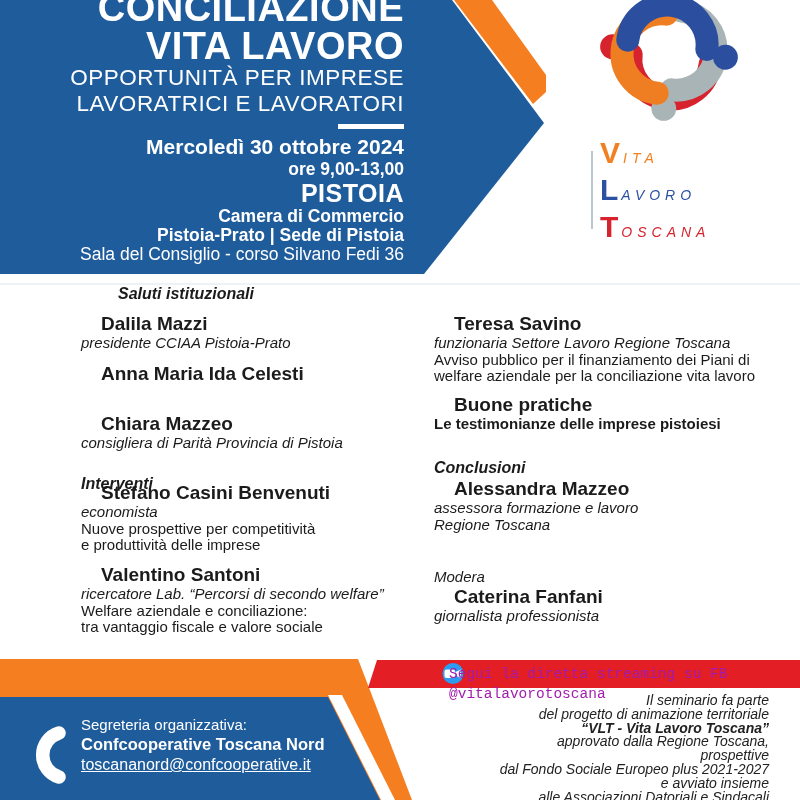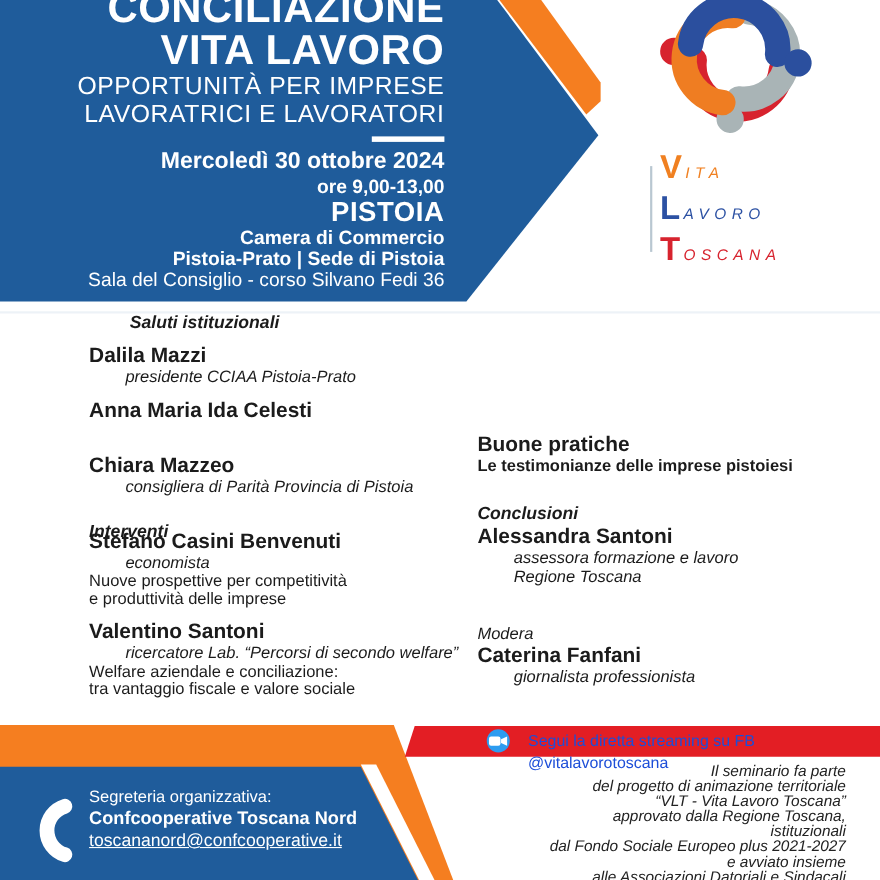--- a/index.html
+++ b/index.html
@@ -27,41 +27,41 @@
   .mono-row{display:flex;align-items:baseline;height:26px;margin-bottom:11px;}
   .mono-initial{font-size:30px;font-weight:bold;line-height:26px;}
   .mono-word{font-size:14px;font-style:italic;letter-spacing:5px;margin-left:3px;}
   .c-orange{color:#f08021;} .c-blue{color:#2c51a3;} .c-red{color:#d7232e;}
 
   
   #header-rule{position:absolute;left:0;top:283px;width:800px;height:2px;background:#edf2f7;}
 
   
   .section-label{font-size:16px;font-weight:bold;font-style:italic;line-height:18px;}
-  .speaker-name{font-size:19px;font-weight:bold;line-height:23px;}
-  .speaker-role{font-size:15px;font-style:italic;line-height:16.5px;margin-left:33px;}
+  .speaker-name{font-size:19px;font-weight:bold;line-height:23px;margin-left:20px;}
+  .speaker-role{font-size:15px;font-style:italic;line-height:16.5px;}
   .speaker-topic{font-size:15px;line-height:16.5px;}
   .speaker-topic-bold{font-size:15px;font-weight:bold;line-height:16.5px;}
   .modera-label{font-size:15px;font-style:italic;line-height:17px;}
 
   
-  #streaming-label{position:absolute;left:480px;top:664px;color:#1d4ed8;font-size:14.5px;
-                   line-height:20px;z-index:2;}
+  #streaming-label{position:absolute;left:449px;top:664px;color:#a21caf;font-size:14.5px;
+                   line-height:20px;z-index:2;font-family:Liberation Mono, monospace;}
 
   
   #secretariat{position:absolute;left:81px;top:715px;color:#ffffff;z-index:2;}
   .sec-heading{font-size:15px;line-height:19px;}
   .sec-org{font-size:16.5px;font-weight:bold;line-height:20px;}
   .sec-phone{font-size:24px;font-weight:bold;line-height:29px;letter-spacing:.5px;}
   .sec-email{font-size:16px;line-height:22px;color:#ffffff;text-decoration:underline;cursor:pointer;}
 
   
   #footer-note{position:absolute;right:31px;top:694px;width:450px;text-align:right;
                font-size:14px;font-style:italic;line-height:13.8px;z-index:2;color:#222;}
-  .fn-bold{font-weight:normal;}
+  .fn-bold{font-weight:bold;}
 </style>
 </head>
 <body>
 <div id="page">
 
   <svg id="bg-shapes" viewBox="0 0 800 800">
 
     <polygon points="0,0 452,0 544,123 424,274 0,274" fill="#1f5c9b"></polygon>
 
     <polygon points="454,0 492,0 546,75 546,92 533,104" fill="#f57e20"></polygon>
@@ -157,29 +157,35 @@
     <div class="speaker-topic">Nuove prospettive per competitività</div>
     <div class="speaker-topic">e produttività delle imprese</div>
   </div>
   <div class="abs" style="left:81px;top:563px;">
     <div class="speaker-name">Valentino Santoni</div>
     <div class="speaker-role">ricercatore Lab. “Percorsi di secondo welfare”</div>
     <div class="speaker-topic">Welfare aziendale e conciliazione:</div>
     <div class="speaker-topic">tra vantaggio fiscale e valore sociale</div>
   </div>
 
+  <div class="abs" style="left:434px;top:312px;">
+    <div class="speaker-name">Teresa Savino</div>
+    <div class="speaker-role">funzionaria Settore Lavoro Regione Toscana</div>
+    <div class="speaker-topic">Avviso pubblico per il finanziamento dei Piani di</div>
+    <div class="speaker-topic">welfare aziendale per la conciliazione vita lavoro</div>
+  </div>
   <div class="abs" style="left:434px;top:393px;">
     <div class="speaker-name">Buone pratiche</div>
     <div class="speaker-topic-bold">Le testimonianze delle imprese pistoiesi</div>
   </div>
   <div class="abs" style="left:434px;top:459px;">
     <div class="section-label">Conclusioni</div>
   </div>
   <div class="abs" style="left:434px;top:477px;">
-    <div class="speaker-name">Alessandra Santoni</div>
+    <div class="speaker-name">Alessandra Mazzeo</div>
     <div class="speaker-role">assessora formazione e lavoro</div>
     <div class="speaker-role">Regione Toscana</div>
   </div>
   <div class="abs" style="left:434px;top:568px;">
     <div class="modera-label">Modera</div>
     <div class="speaker-name">Caterina Fanfani</div>
     <div class="speaker-role">giornalista professionista</div>
   </div>
 
   <div id="streaming-label">Segui la diretta streaming su FB @vitalavorotoscana</div>
@@ -188,19 +194,19 @@
     <div class="sec-heading">Segreteria organizzativa:</div>
     <div class="sec-org">Confcooperative Toscana Nord</div>
     <a class="sec-email">toscananord@confcooperative.it</a>
   </div>
 
   <div id="footer-note">
     <div>Il seminario fa parte</div>
     <div>del progetto di animazione territoriale</div>
     <div class="fn-bold">“VLT - Vita Lavoro Toscana”</div>
     <div>approvato dalla Regione Toscana,</div>
-    <div>istituzionali</div>
+    <div>prospettive</div>
     <div>dal Fondo Sociale Europeo plus 2021-2027</div>
     <div>e avviato insieme</div>
     <div>alle Associazioni Datoriali e Sindacali</div>
   </div>
 
 </div>
 
 </body></html>

